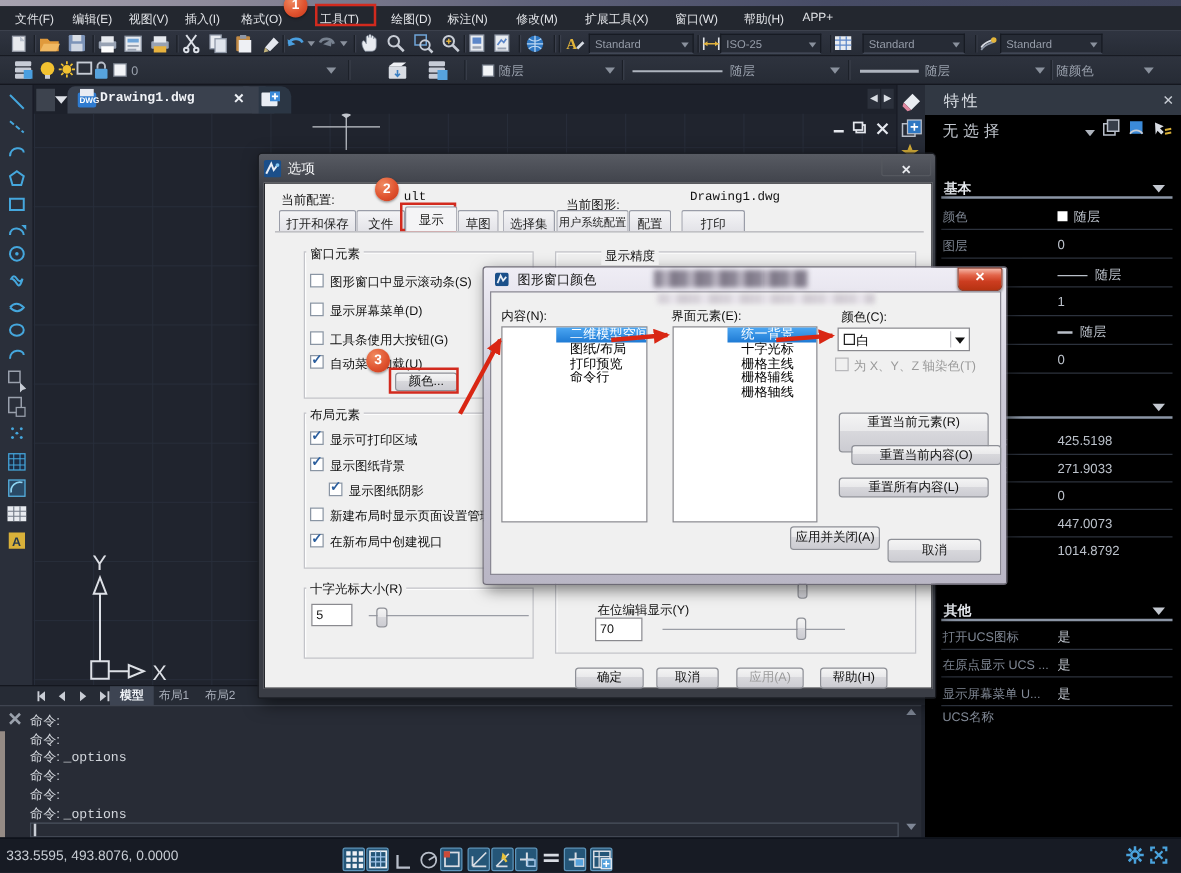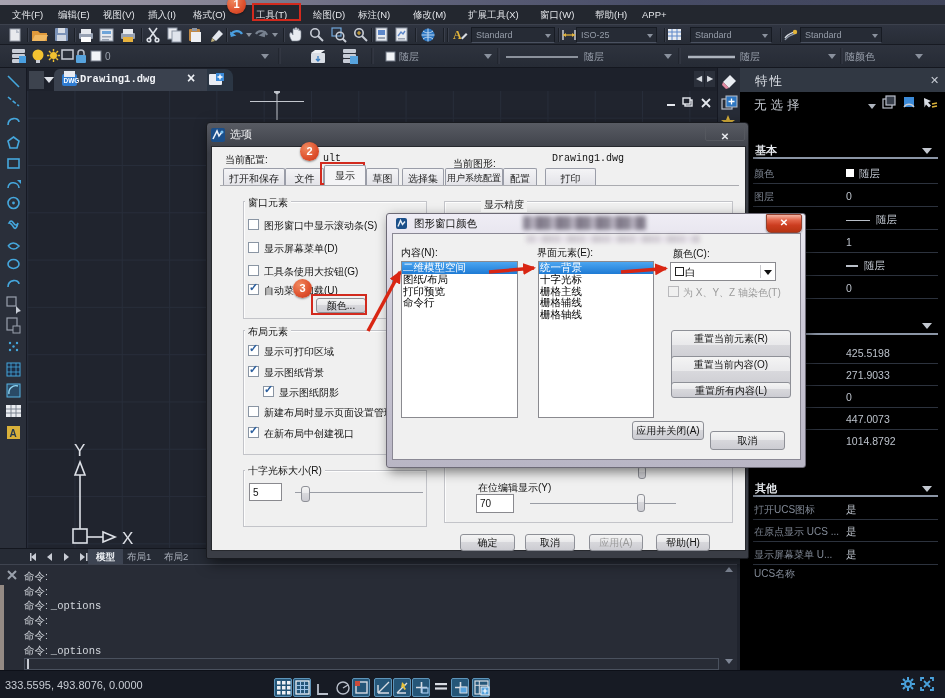--- a/index.html
+++ b/index.html
@@ -87,21 +87,21 @@
 .tab.sel { top:18px; height:20px; background:#f4f4f6; z-index:3; }
 .tfield { position:absolute; background:#fff; border:1px solid #8a8a8f; font-size:10px; padding-left:3px; }
 
 #dlg2 { left:386px; top:213px; width:420px; height:255px;
   background:linear-gradient(#efedf5,#cdcad8 40%,#b9b6c5);
   border:1px solid #6d6a76; border-radius:3px;
   box-shadow:3px 4px 12px rgba(0,0,0,.5); }
 #dlg2 .body { position:absolute; left:5px; top:19px; width:409px; height:227px; background:#f0f0f0;
   border:1px solid #8a8894; font-size:10px; color:#111; }
 .lb { position:absolute; background:#fff; border:1px solid #8a8a8f; font-size:10.5px; color:#000; }
-.lbitem { padding-left:1px; height:11.8px; line-height:11.8px; font-size:10.5px; white-space:nowrap; overflow:hidden; }
+.lbitem { padding-left:11px; height:11.8px; line-height:11.8px; font-size:10.5px; white-space:nowrap; overflow:hidden;margin-left:43px; }
 .lbitem.sel { background:linear-gradient(#4ba6f2,#1e7ad4); color:#fff; }
 
 
 .redbox { position:absolute; border:2px solid #d22a1e; }
 .redcirc { position:absolute; width:19px; height:19px; border-radius:50%;
   background:radial-gradient(circle at 35% 30%, #f08a60, #e05430 55%, #c63518);
   color:#fff; font-size:11px; font-weight:bold; text-align:center; line-height:19px;
   box-shadow:0 1px 2px rgba(0,0,0,.4); }
 </style>
 </head>
@@ -734,21 +734,21 @@
       <div class="lb" style="left:277px;top:28px;width:106px;height:19px">
         <span style="position:absolute;left:4px;top:4px;width:9px;height:9px;background:#fff;border:1px solid #222"></span>
         <span style="position:absolute;left:14px;top:3px">白</span>
         <div style="position:absolute;right:2px;top:2px;width:13px;height:13px;border-left:1px solid #c8c8cc">
           <div style="margin:5px 0 0 3px;width:0;height:0;border-left:4px solid transparent;border-right:4px solid transparent;border-top:5px solid #111"></div>
         </div>
       </div>
       <div class="cb g" style="left:275px;top:52px"></div>
       <span style="position:absolute;left:290px;top:52px;color:#9a9a9a">为 X、Y、Z 轴染色(T)</span>
       <div class="btn" style="left:278px;top:96px;width:120px;height:32px;line-height:15px">重置当前元素(R)</div>
-      <div class="btn" style="left:278px;top:122px;width:120px;height:33px;line-height:15px">重置当前内容(O)</div>
+      <div class="btn" style="left:288px;top:122px;width:120px;height:16px;line-height:15px">重置当前内容(O)</div>
       <div class="btn" style="left:278px;top:148px;width:120px;height:16px;line-height:15px">重置所有内容(L)</div>
       <div class="btn" style="left:239px;top:187px;width:72px;height:19px;line-height:18px">应用并关闭(A)</div>
       <div class="btn" style="left:317px;top:197px;width:75px;height:19px;line-height:18px">取消</div>
     </div>
   </div>
 
   <div class="redcirc" style="left:227px;top:-5px">1</div>
   <div class="redbox" style="left:252px;top:3px;width:49px;height:18px"></div>
   <div class="redcirc" style="left:300px;top:142px">2</div>
   <div class="redbox" style="left:320px;top:162px;width:45px;height:23px"></div>

